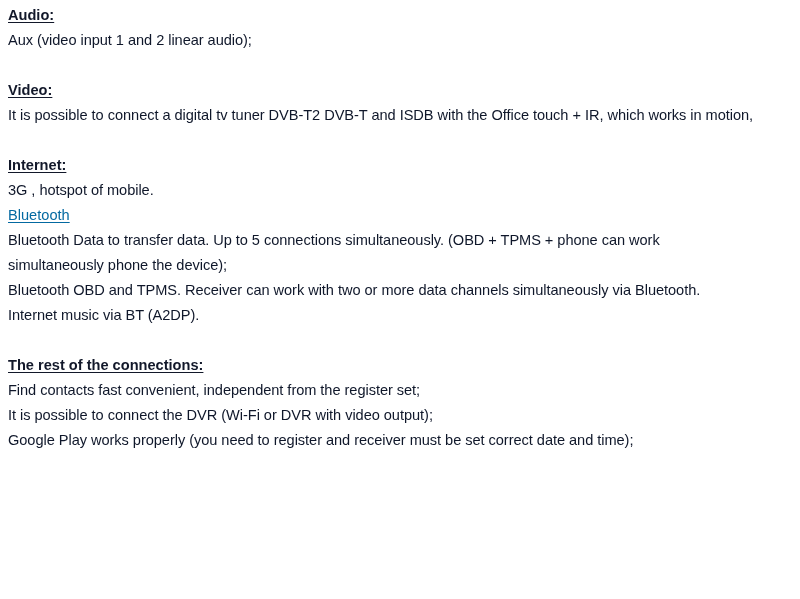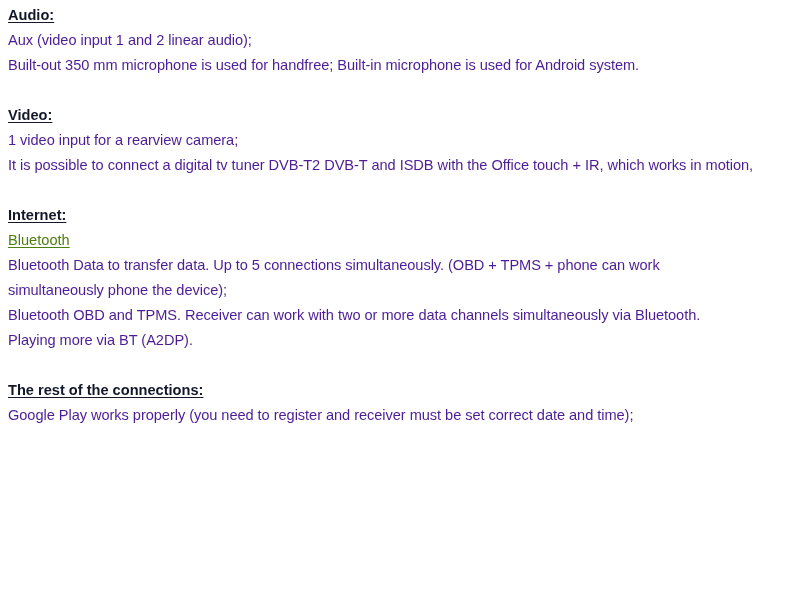--- a/index.html
+++ b/index.html
@@ -26,41 +26,41 @@
   }
 
   .block {
     padding-left: 8px;
     padding-right: 2px;
   }
 
   .line {
     font-size: 14.6px;
     line-height: 25px;
-    color: #4c1d95;
+    color: #0f172a;
     white-space: nowrap;
     letter-spacing: -0.05px;
   }
 
   .heading {
     font-size: 14.6px;
     line-height: 25px;
     color: #12182a;
     font-weight: bold;
     white-space: nowrap;
   }
   .heading .txt {
     text-decoration: underline;
     text-underline-offset: 2px;
   }
 
   .subheading {
     font-size: 14.6px;
     line-height: 25px;
-    color: #4d7c0f;
+    color: #0369a1;
     font-weight: normal;
     white-space: nowrap;
   }
   .subheading .txt {
     text-decoration: underline;
     text-underline-offset: 2px;
   }
 
   .spacer {
     height: 25px;
@@ -73,45 +73,46 @@
 </head>
 <body>
 
 <div id="doc">
 
   <div class="top-pad"></div>
 
   <div class="block">
     <div class="heading"><span class="txt">Audio:</span></div>
     <div class="line">Aux (video input 1 and 2 linear audio);</div>
-    <div class="line">Built-out 350 mm microphone is used for handfree; Built-in microphone is used for Android system.</div>
   </div>
 
   <div class="spacer">&nbsp;</div>
 
   <div class="block">
     <div class="heading"><span class="txt">Video:</span></div>
-    <div class="line">1 video input for a rearview camera;</div>
     <div class="line">It is possible to connect a digital tv tuner DVB-T2 DVB-T and ISDB with the Office touch + IR, which works in motion,</div>
   </div>
 
   <div class="spacer">&nbsp;</div>
 
   <div class="block">
     <div class="heading"><span class="txt">Internet:</span></div>
+    <div class="line">3G , hotspot of mobile.</div>
   </div>
 
   <div class="block">
     <div class="subheading"><span class="txt">Bluetooth</span></div>
     <div class="line">Bluetooth Data to transfer data. Up to 5 connections simultaneously. (OBD + TPMS + phone can work</div>
     <div class="line">simultaneously phone the device);</div>
     <div class="line">Bluetooth OBD and TPMS. Receiver can work with two or more data channels simultaneously via Bluetooth.</div>
-    <div class="line">Playing more via BT (A2DP).</div>
+    <div class="line">Internet music via BT (A2DP).</div>
   </div>
 
   <div class="spacer">&nbsp;</div>
 
   <div class="block">
     <div class="heading"><span class="txt">The rest of the connections:</span></div>
+    <div class="line">Find contacts fast convenient, independent from the register set;</div>
+    <div class="line">It is possible to connect the DVR (Wi-Fi or DVR with video output);</div>
     <div class="line">Google Play works properly (you need to register and receiver must be set correct date and time);</div>
   </div>
 
 </div>
 
 </body></html>

